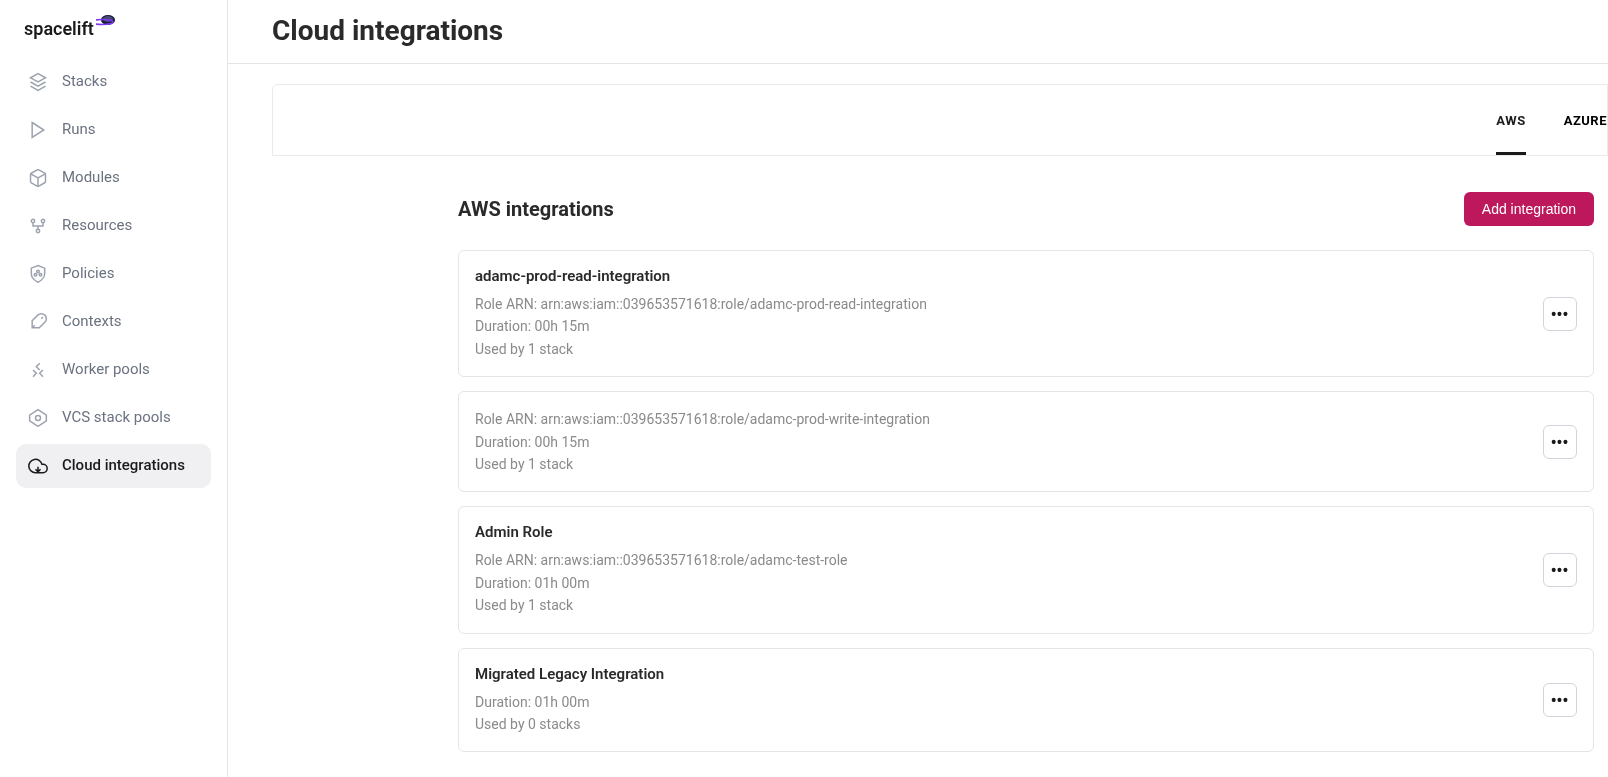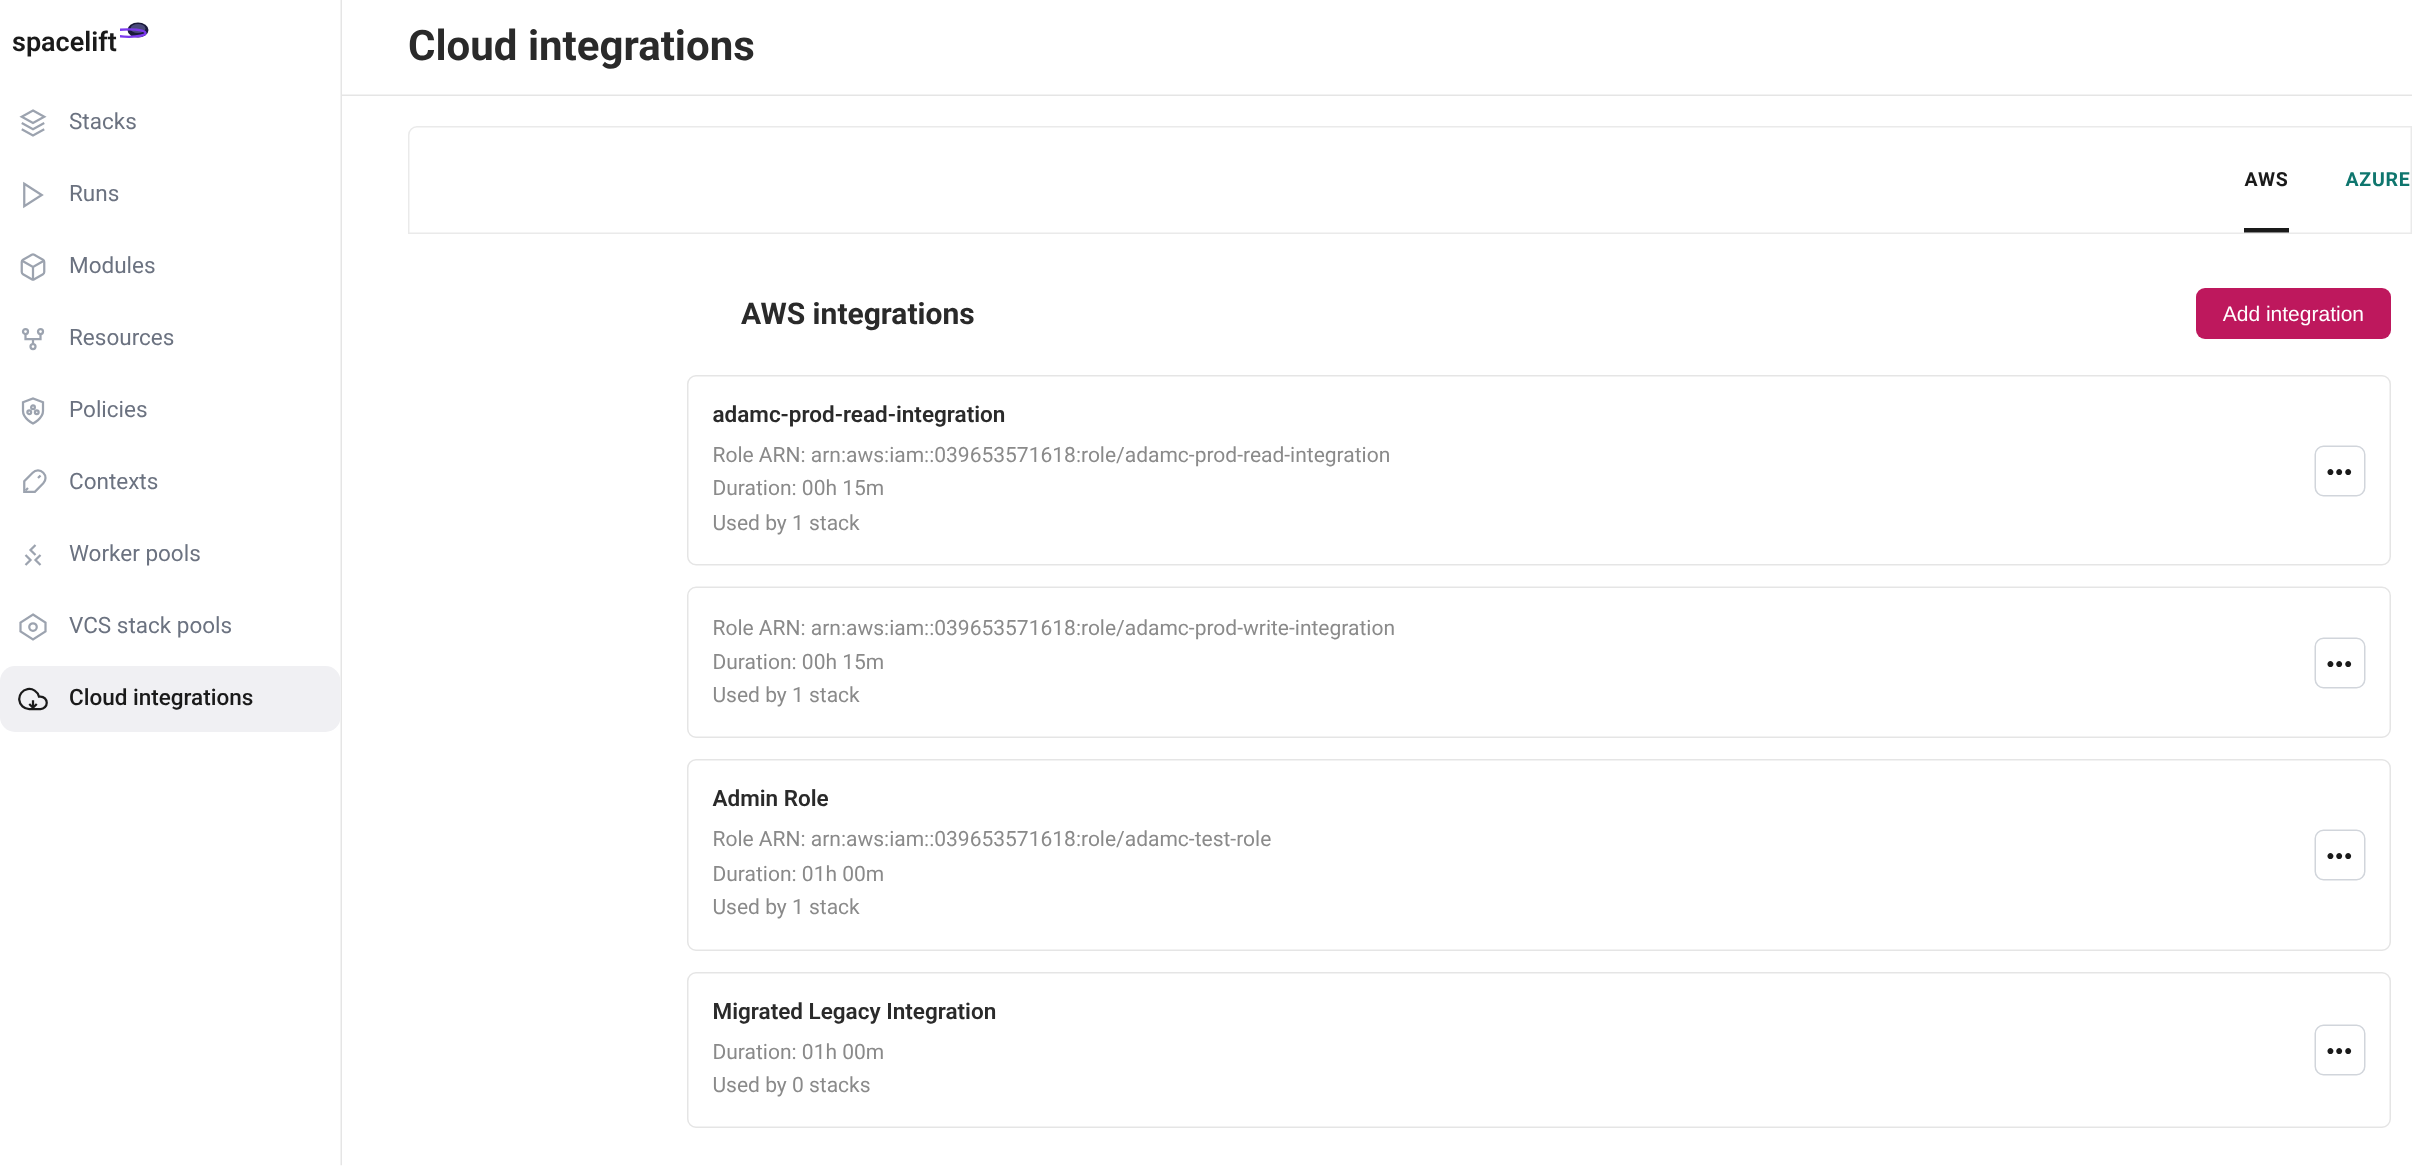--- a/index.html
+++ b/index.html
@@ -8,21 +8,21 @@
   background: #fff;
   color: #1a1a1a;
   display: flex;
   width: 1608px;
   height: 777px;
   overflow: hidden;
 }
 .sidebar {
   width: 228px;
   border-right: 1px solid #e5e5e5;
-  padding: 16px 0;
+  padding: 16px 16px;
   flex-shrink: 0;
 }
 .logo {
   display: flex;
   align-items: center;
   padding: 0 8px 20px 8px;
   font-weight: 600;
   font-size: 18px;
   color: #1a1a1a;
   gap: 2px;
@@ -89,38 +89,37 @@
   display: flex;
   justify-content: flex-end;
   gap: 38px;
   padding: 0;
 }
 .tab {
   padding: 28px 0 24px 0;
   font-size: 13px;
   font-weight: 700;
   letter-spacing: 0.5px;
-  color: #0f766e;
+  color: #000000;
   cursor: pointer;
   border-bottom: 3px solid transparent;
 }
 .tab.active {
   color: #1a1a1a;
   border-bottom-color: #1a1a1a;
 }
 .section {
   padding: 36px 0 0 186px;
 }
 .section-header {
   display: flex;
   align-items: center;
   justify-content: space-between;
   margin-bottom: 24px;
   padding-right: 14px;
-  margin-left: 36px;
 }
 .section-title {
   font-size: 20px;
   font-weight: 700;
   color: #2a2a2a;
 }
 .btn-primary {
   background: #be185d;
   color: #fff;
   border: none;

